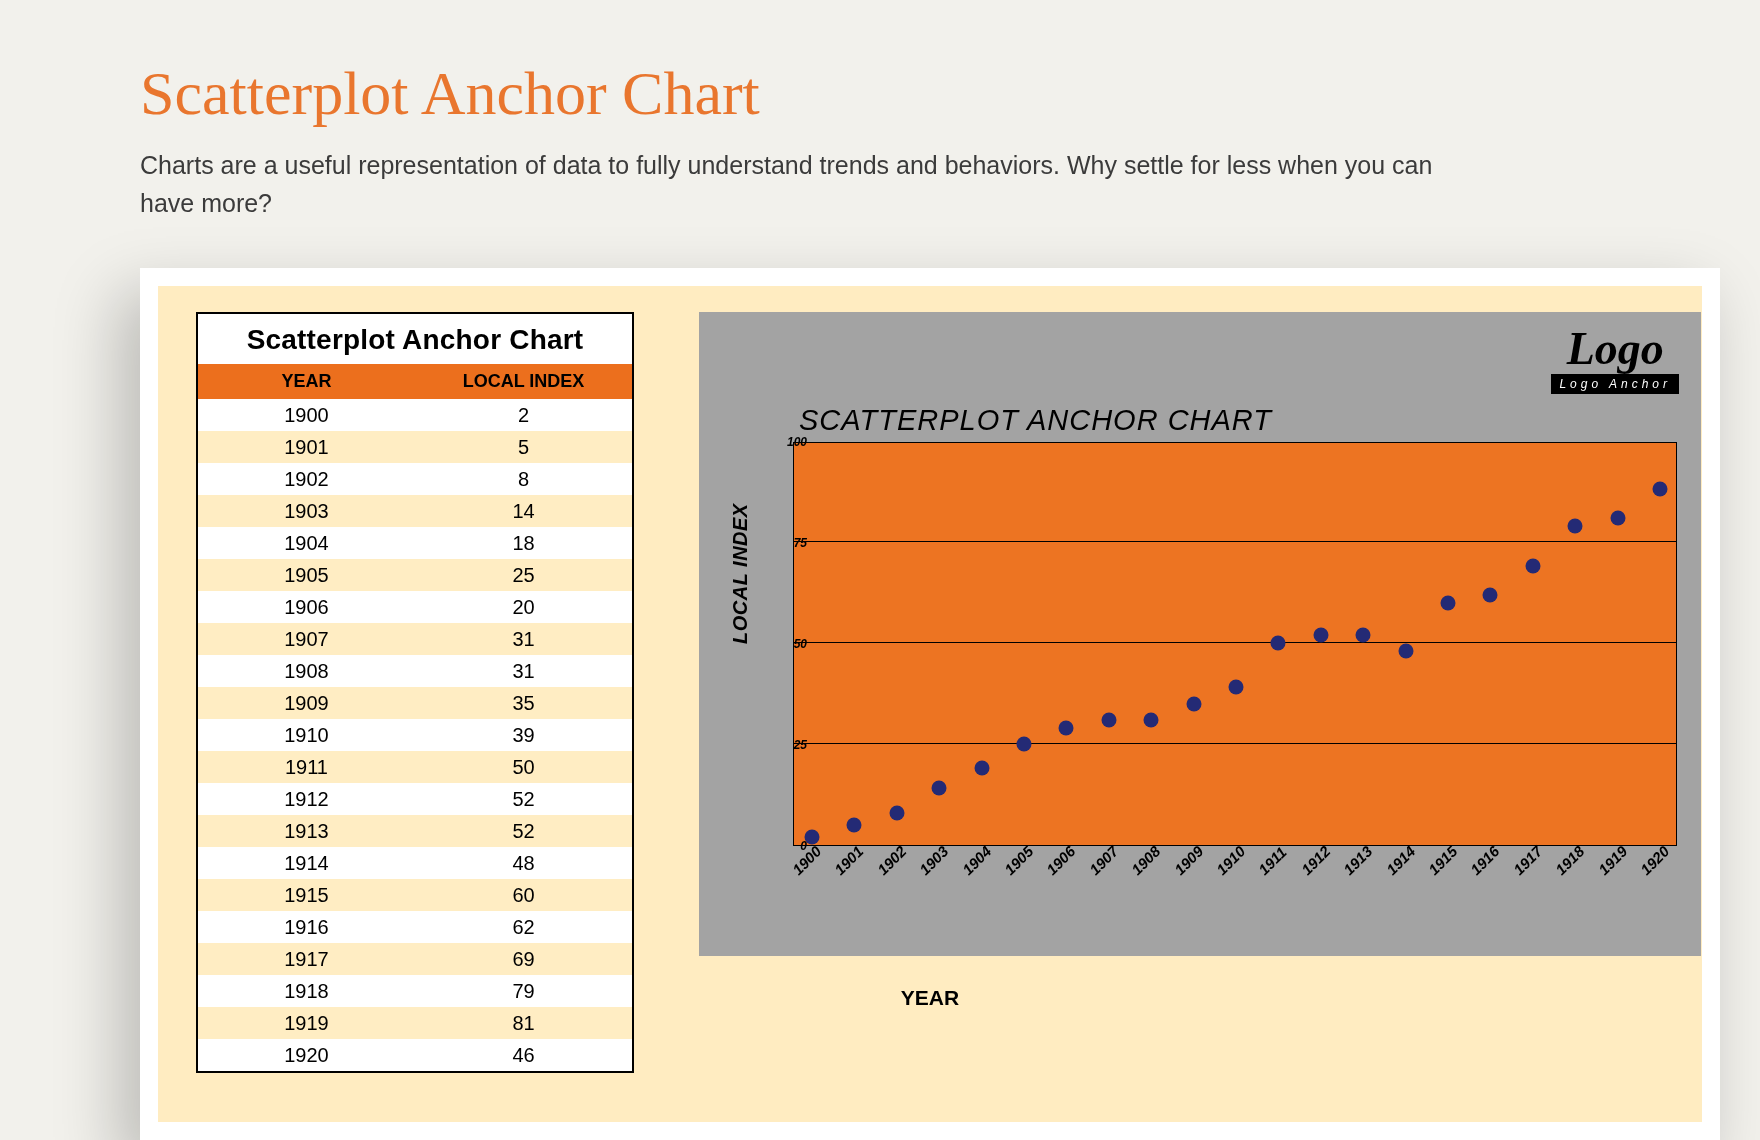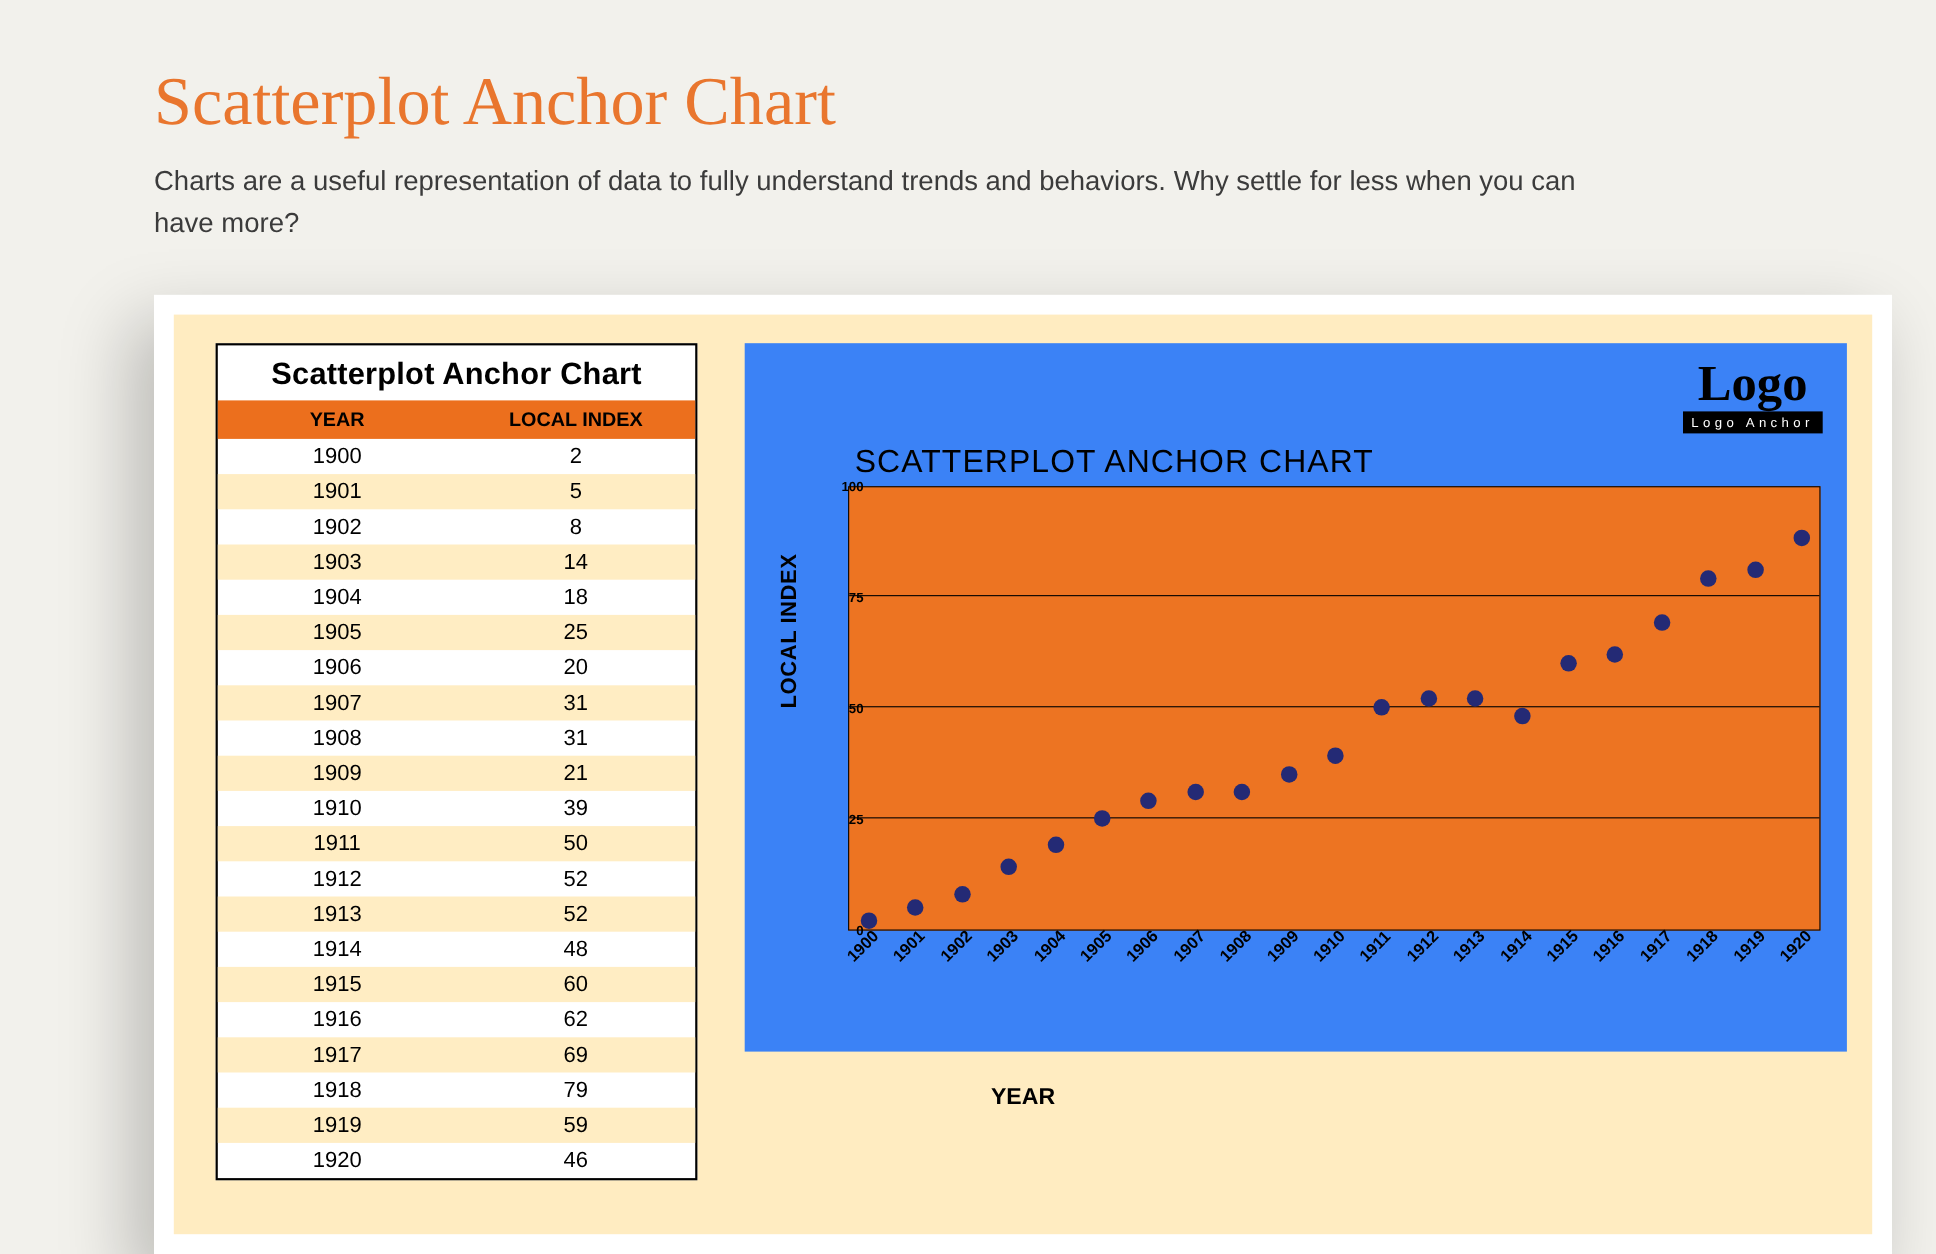--- a/index.html
+++ b/index.html
@@ -71,25 +71,26 @@
   .tbl-row {
     display: flex;
     font-size: 20px;
     color: #000;
   }
   .tbl-row > div { padding: 4.5px 0; text-align: center; }
   .tbl-row.alt { background: #ffedc3; }
 
   .chart-panel {
     position: absolute;
-    left: 519px;
+    left: 541px;
     top: 26px;
     width: 1002px;
     height: 644px;
-    background: #3b82f6;
+    background: #a3a3a3;
+    font-style: italic;
   }
   .logo-box {
     position: absolute;
     right: 22px;
     top: 14px;
     text-align: center;
   }
   .logo-word {
     font-family: Georgia, "Times New Roman", serif;
     font-size: 46px;
@@ -220,21 +221,21 @@
           <div class="tbl-row alt">
             <div class="col-y">1907</div>
             <div class="col-v">31</div>
           </div>
           <div class="tbl-row">
             <div class="col-y">1908</div>
             <div class="col-v">31</div>
           </div>
           <div class="tbl-row alt">
             <div class="col-y">1909</div>
-            <div class="col-v">21</div>
+            <div class="col-v">35</div>
           </div>
           <div class="tbl-row">
             <div class="col-y">1910</div>
             <div class="col-v">39</div>
           </div>
           <div class="tbl-row alt">
             <div class="col-y">1911</div>
             <div class="col-v">50</div>
           </div>
           <div class="tbl-row">
@@ -260,21 +261,21 @@
           <div class="tbl-row alt">
             <div class="col-y">1917</div>
             <div class="col-v">69</div>
           </div>
           <div class="tbl-row">
             <div class="col-y">1918</div>
             <div class="col-v">79</div>
           </div>
           <div class="tbl-row alt">
             <div class="col-y">1919</div>
-            <div class="col-v">59</div>
+            <div class="col-v">81</div>
           </div>
           <div class="tbl-row">
             <div class="col-y">1920</div>
             <div class="col-v">46</div>
           </div>
         </div>
     </div>
 
     <div class="chart-panel">
       <div class="logo-box">

